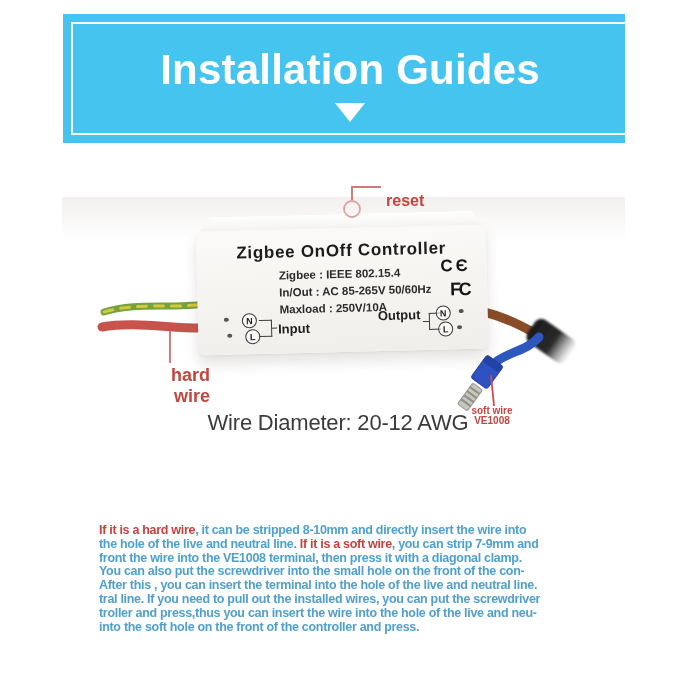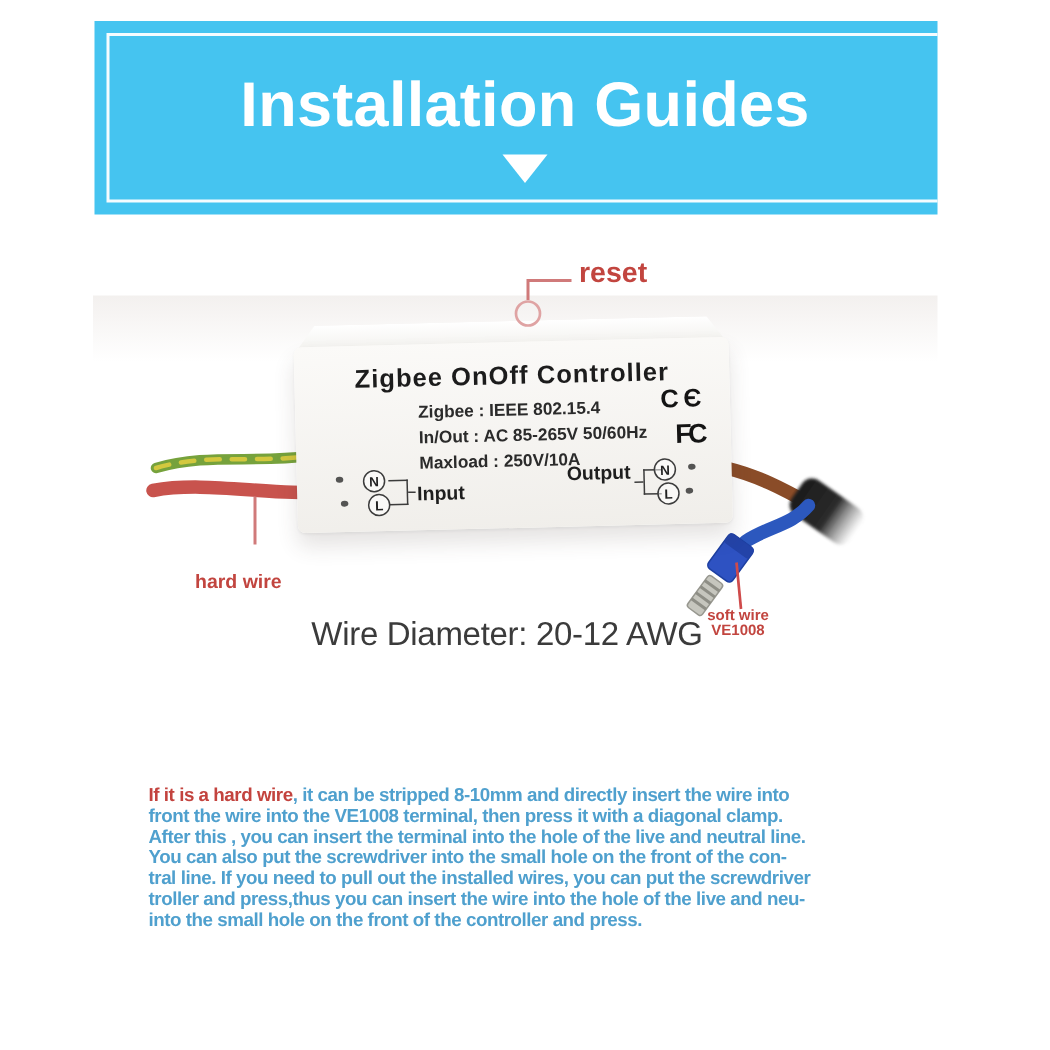--- a/index.html
+++ b/index.html
@@ -67,24 +67,24 @@
               border-top:1.4px solid #3c3c3c;border-right:1.4px solid #3c3c3c;border-bottom:1.4px solid #3c3c3c;}
   .dash-in{position:absolute;left:74px;top:98px;width:5px;border-top:1.4px solid #3c3c3c;}
   .io-label{position:absolute;font-size:13px;font-weight:bold;color:#1e1e1e;}
   .label-in{left:80px;top:92px;}
   .label-out{left:180px;top:81px;}
   .dash-out{position:absolute;left:225px;top:95px;width:6px;border-top:1.4px solid #3c3c3c;}
   .bracket-out{position:absolute;left:231px;top:87px;width:12px;height:17px;box-sizing:border-box;
                border-top:1.4px solid #3c3c3c;border-left:1.4px solid #3c3c3c;border-bottom:1.4px solid #3c3c3c;}
 
   
-  .reset-label{position:absolute;left:386px;top:172px;font-size:19px;font-weight:bold;
+  .reset-label{position:absolute;left:386px;top:192px;font-size:16px;font-weight:bold;
                color:var(--annotation-red);z-index:5;}
-  .hard-wire-label{position:absolute;left:130px;top:380px;width:80px;text-align:left;
-                   font-size:13px;font-weight:bold;color:var(--annotation-red);z-index:5;}
+  .hard-wire-label{position:absolute;left:130px;top:365px;width:80px;text-align:right;
+                   font-size:18px;font-weight:bold;color:var(--annotation-red);z-index:5;}
   .soft-wire-label{position:absolute;left:460px;top:406px;width:64px;text-align:center;
                    font-size:10px;line-height:10px;font-weight:bold;color:var(--annotation-red);z-index:5;}
 
   
   .wiring-info{position:absolute;left:0;top:411px;width:676px;text-align:center;
                color:var(--info-gray);font-size:22px;line-height:23.5px;letter-spacing:-0.2px;z-index:3;}
 
   
   .instructions{position:absolute;left:99px;top:524px;font-size:12.5px;line-height:13.8px;
                 font-weight:bold;letter-spacing:-0.3px;z-index:3;}
@@ -178,21 +178,22 @@
     <div>soft wire</div>
     <div>VE1008</div>
   </div>
 
   <div class="wiring-info">
     <div>Wire Diameter: 20-12 AWG</div>
   </div>
 
   <div class="instructions">
       <div class="instr-line"><span class="seg-red">If it is a hard wire</span><span class="seg-blue">, it can be stripped 8-10mm and directly insert the wire into</span></div>
+      <div class="instr-line"><span class="seg-blue">the hole of the live and neutral line. </span><span class="seg-red">If it is a soft wire</span><span class="seg-blue">, you can strip 7-9mm and</span></div>
       <div class="instr-line"><span class="seg-blue">front the wire into the VE1008 terminal, then press it with a diagonal clamp.</span></div>
+      <div class="instr-line"><span class="seg-blue">You can also put the screwdriver into the small hole on the front of the con-</span></div>
       <div class="instr-line"><span class="seg-blue">After this , you can insert the terminal into the hole of the live and neutral line.</span></div>
-      <div class="instr-line"><span class="seg-blue">You can also put the screwdriver into the small hole on the front of the con-</span></div>
       <div class="instr-line"><span class="seg-blue">tral line. If you need to pull out the installed wires, you can put the screwdriver</span></div>
       <div class="instr-line"><span class="seg-blue">troller and press,thus you can insert the wire into the hole of the live and neu-</span></div>
-      <div class="instr-line"><span class="seg-blue">into the small hole on the front of the controller and press.</span></div>
+      <div class="instr-line"><span class="seg-blue">into the soft hole on the front of the controller and press.</span></div>
     </div>
 
 </div>
 
 </body></html>

